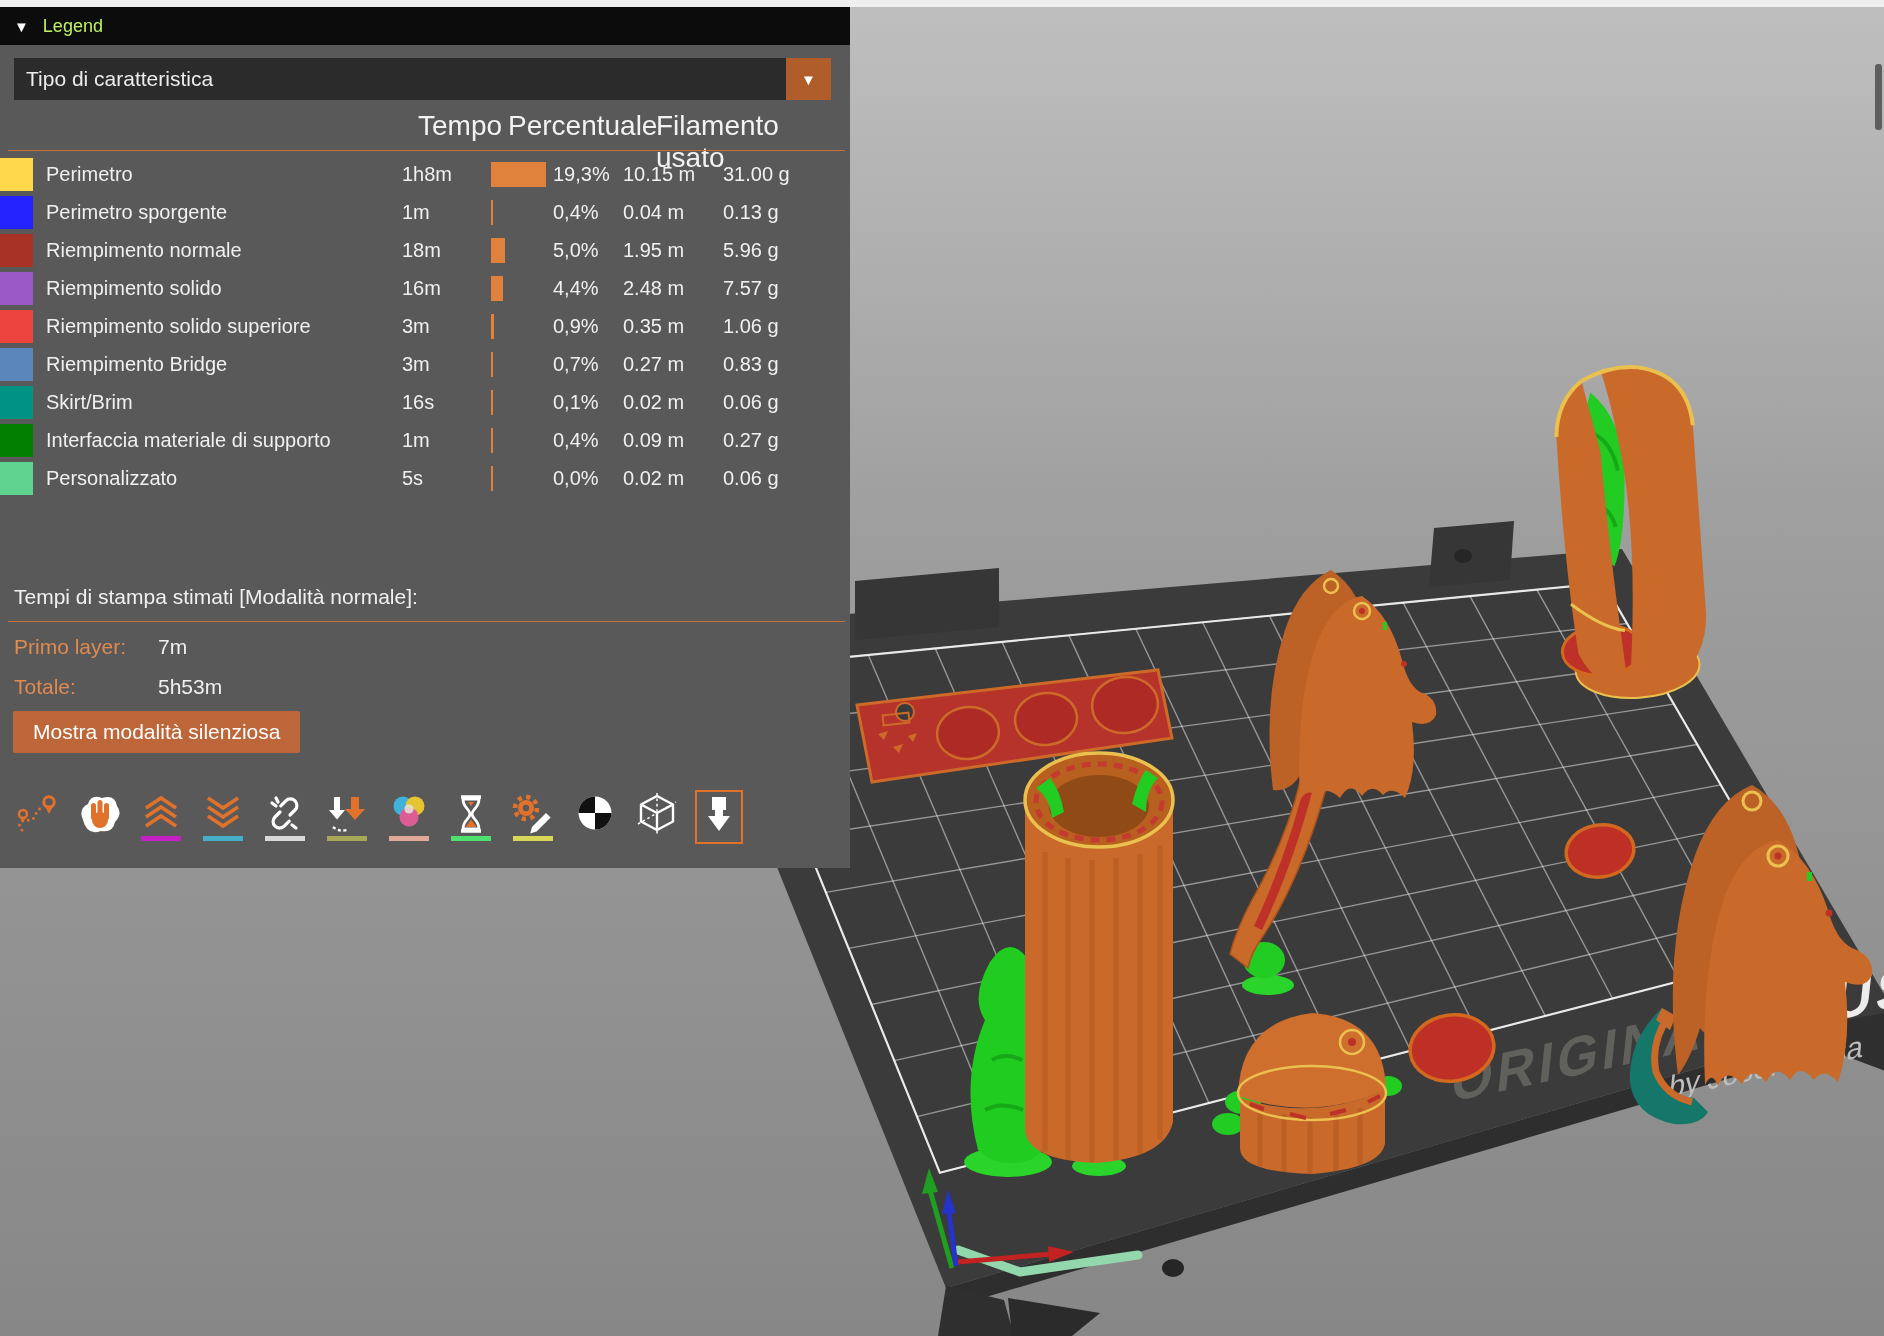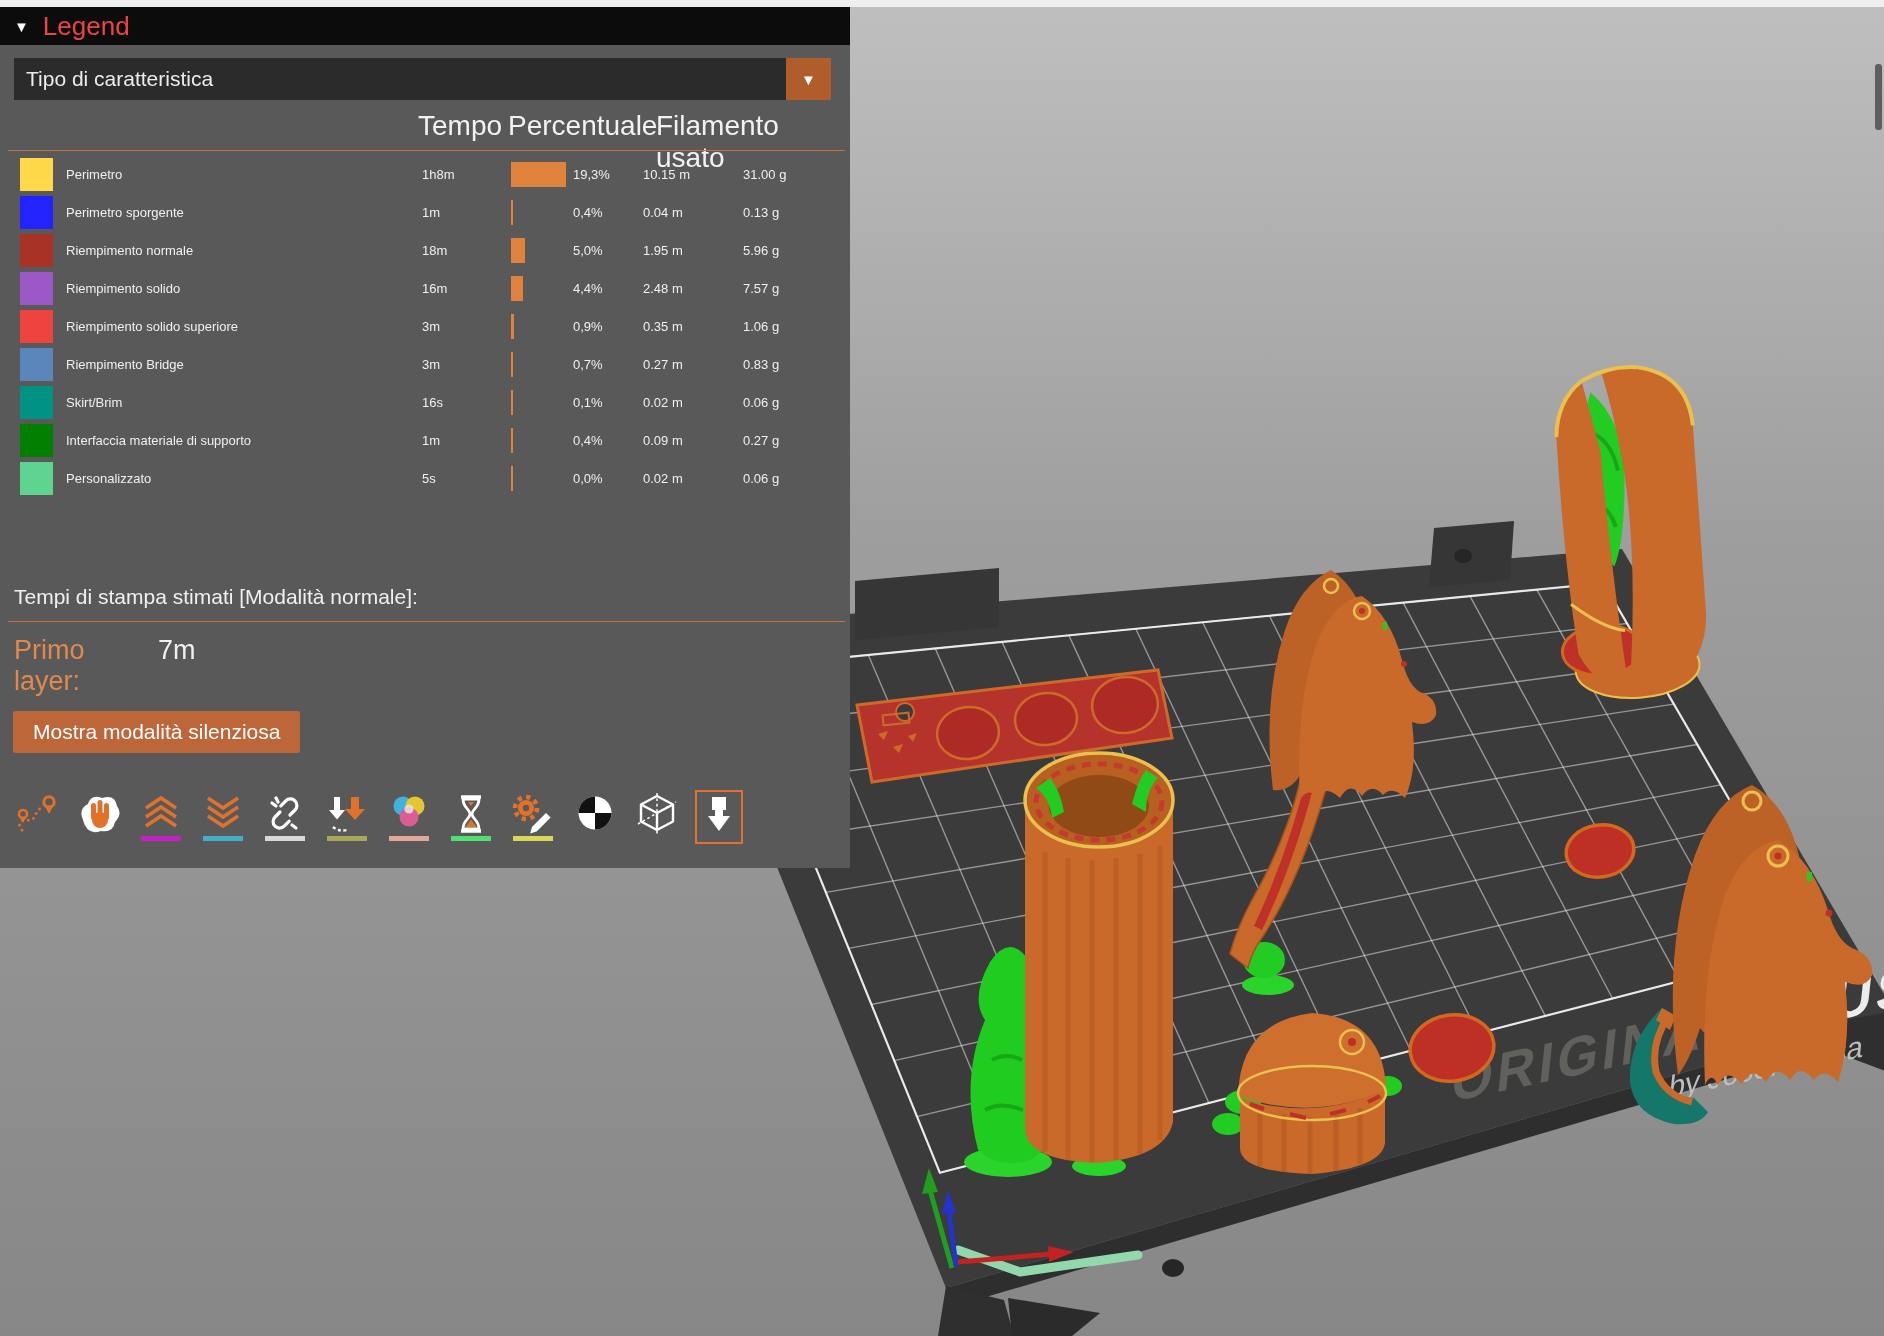--- a/index.html
+++ b/index.html
@@ -8,36 +8,36 @@
   
   #viewport{position:absolute;inset:0;background:linear-gradient(#BFBFBF,#9E9E9E 40%,#878787);}
   #scene{position:absolute;left:0;top:0;}
   #top-strip{position:absolute;left:0;top:0;width:1884px;height:7px;background:#EFEFEF;}
   #vscroll{position:absolute;right:2px;top:64px;width:7px;height:66px;background:#5E5E5E;border-radius:3px;}
   
   #legend{position:absolute;left:0;top:7px;width:850px;height:861px;background:#595959;z-index:10;}
   #legend-header{position:absolute;left:0;top:0;width:100%;height:38px;background:#0C0C0C;
      display:flex;align-items:center;padding-left:14px;box-sizing:border-box;gap:14px;}
   #legend-header .tri{color:#FFF;font-size:15px;}
-  #legend-header .ttl{color:#ef4444;font-size:26px;}
+  #legend-header .ttl{color:#bef264;font-size:18px;}
   #feature-row{position:absolute;left:14px;top:51px;height:42px;right:15px;}
   #feature-select{position:absolute;left:0;top:0;width:772px;height:42px;background:#2B2B2B;
      color:#ECECEC;font-size:21px;line-height:42px;padding-left:12px;box-sizing:border-box;}
   #feature-btn{position:absolute;left:772px;top:0;width:45px;height:42px;background:#B05D2B;
      color:#FFF;display:flex;align-items:center;justify-content:center;font-size:15px;cursor:default;}
   .colhead{position:absolute;font-size:28px;color:#F2F2F2;top:103px;}
   .rule{position:absolute;left:8px;right:5px;border-top:1px solid #C87137;height:0;}
   #rows{position:absolute;left:0;top:148px;width:100%;}
   .lrow{display:grid;grid-template-columns:46px 356px 89px 62px 70px 100px 100px;
-     padding-left:20px;height:38px;align-items:center;font-size:13px;}
+     padding-left:0;height:38px;align-items:center;font-size:20px;}
   .lrow .sw{width:33px;height:33px;}
   .lrow .bar{height:25px;background:#E0813C;}
   .lrow .num{text-align:left;white-space:nowrap;}
   #est-title{position:absolute;left:14px;top:578px;font-size:21px;}
-  #est-grid{position:absolute;left:14px;top:628px;font-size:27px;}
+  #est-grid{position:absolute;left:14px;top:628px;font-size:21px;}
   .est-line{display:grid;grid-template-columns:144px auto;margin-bottom:16px;}
   .est-label{color:#E08A50;}
   #silent-btn{position:absolute;left:13px;top:704px;height:42px;padding:0 20px;background:#BD6639;
      border:none;color:#FFF;font-size:21px;font-family:"Liberation Sans",sans-serif;border-radius:2px;cursor:default;}
   #toolbar{position:absolute;left:14px;top:784px;display:flex;gap:16px;}
   .tool{width:46px;height:52px;position:relative;}
   .tool.selected{outline:2px solid #E0722C;outline-offset:-1px;}
   .tool svg{position:absolute;left:0;top:0;}
   .tool .ubar{position:absolute;left:3px;right:3px;bottom:2px;height:5px;}
 </style>

